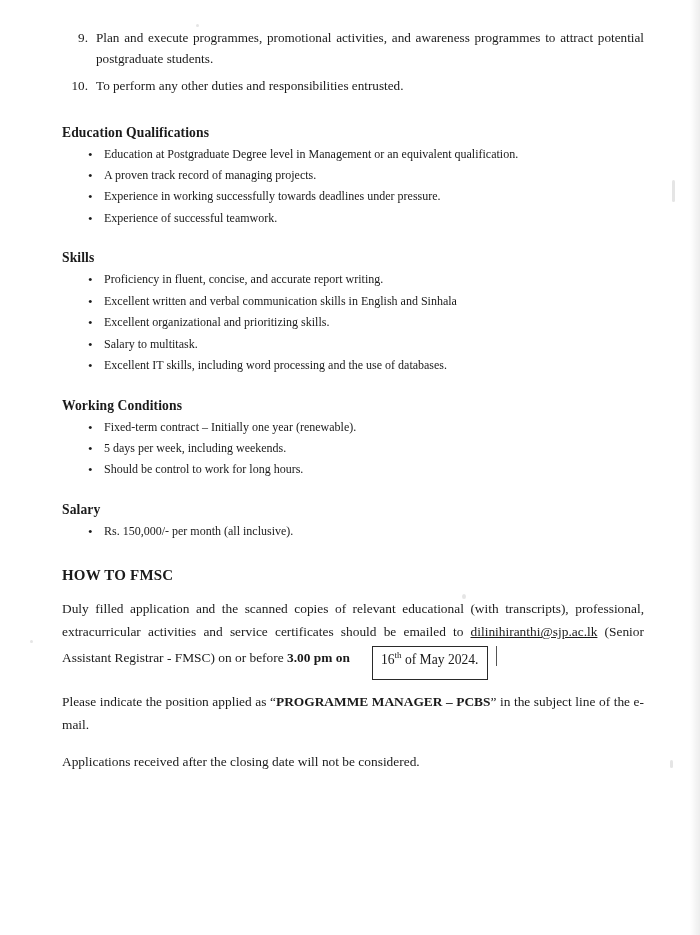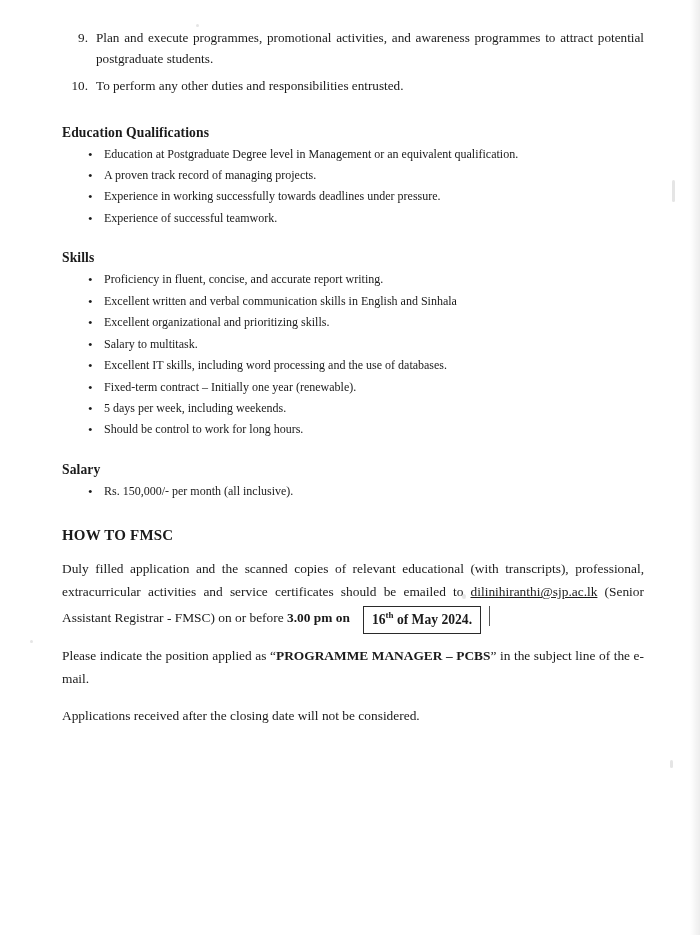--- a/index.html
+++ b/index.html
@@ -102,24 +102,24 @@
 
   .email {
     text-decoration: underline;
     margin-top: 20px;
   }
   .bold { font-weight: bold; }
 
   .date-box {
     display: inline-block;
     border: 1px solid #2a2a2a;
-    padding: 1px 8px 2px 8px;
-    font-weight: bold;
+    padding: 1px 8px 8px 8px;
+    font-weight: normal;
     font-size: 13.6px;
-    margin-left: 13px;
+    margin-left: 22px;
     position: relative;
     top: 2px;
   }
   .date-box sup { font-size: 9px; }
 
   .vline {
     display: inline-block;
     width: 1px;
     height: 20px;
     background: #555;
@@ -158,20 +158,21 @@
 
   <h2 class="section">Skills</h2>
   <ul class="bullets">
     <li>Proficiency in fluent, concise, and accurate report writing.</li>
     <li>Excellent written and verbal communication skills in English and Sinhala</li>
     <li>Excellent organizational and prioritizing skills.</li>
     <li>Salary to multitask.</li>
     <li>Excellent IT skills, including word processing and the use of databases.</li>
   </ul>
 
+  <h2 class="section">Working Conditions</h2>
   <ul class="bullets">
     <li>Fixed-term contract – Initially one year (renewable).</li>
     <li>5 days per week, including weekends.</li>
     <li>Should be control to work for long hours.</li>
   </ul>
 
   <h2 class="section">Salary</h2>
   <ul class="bullets">
     <li>Rs. 150,000/- per month (all inclusive).</li>
   </ul>

